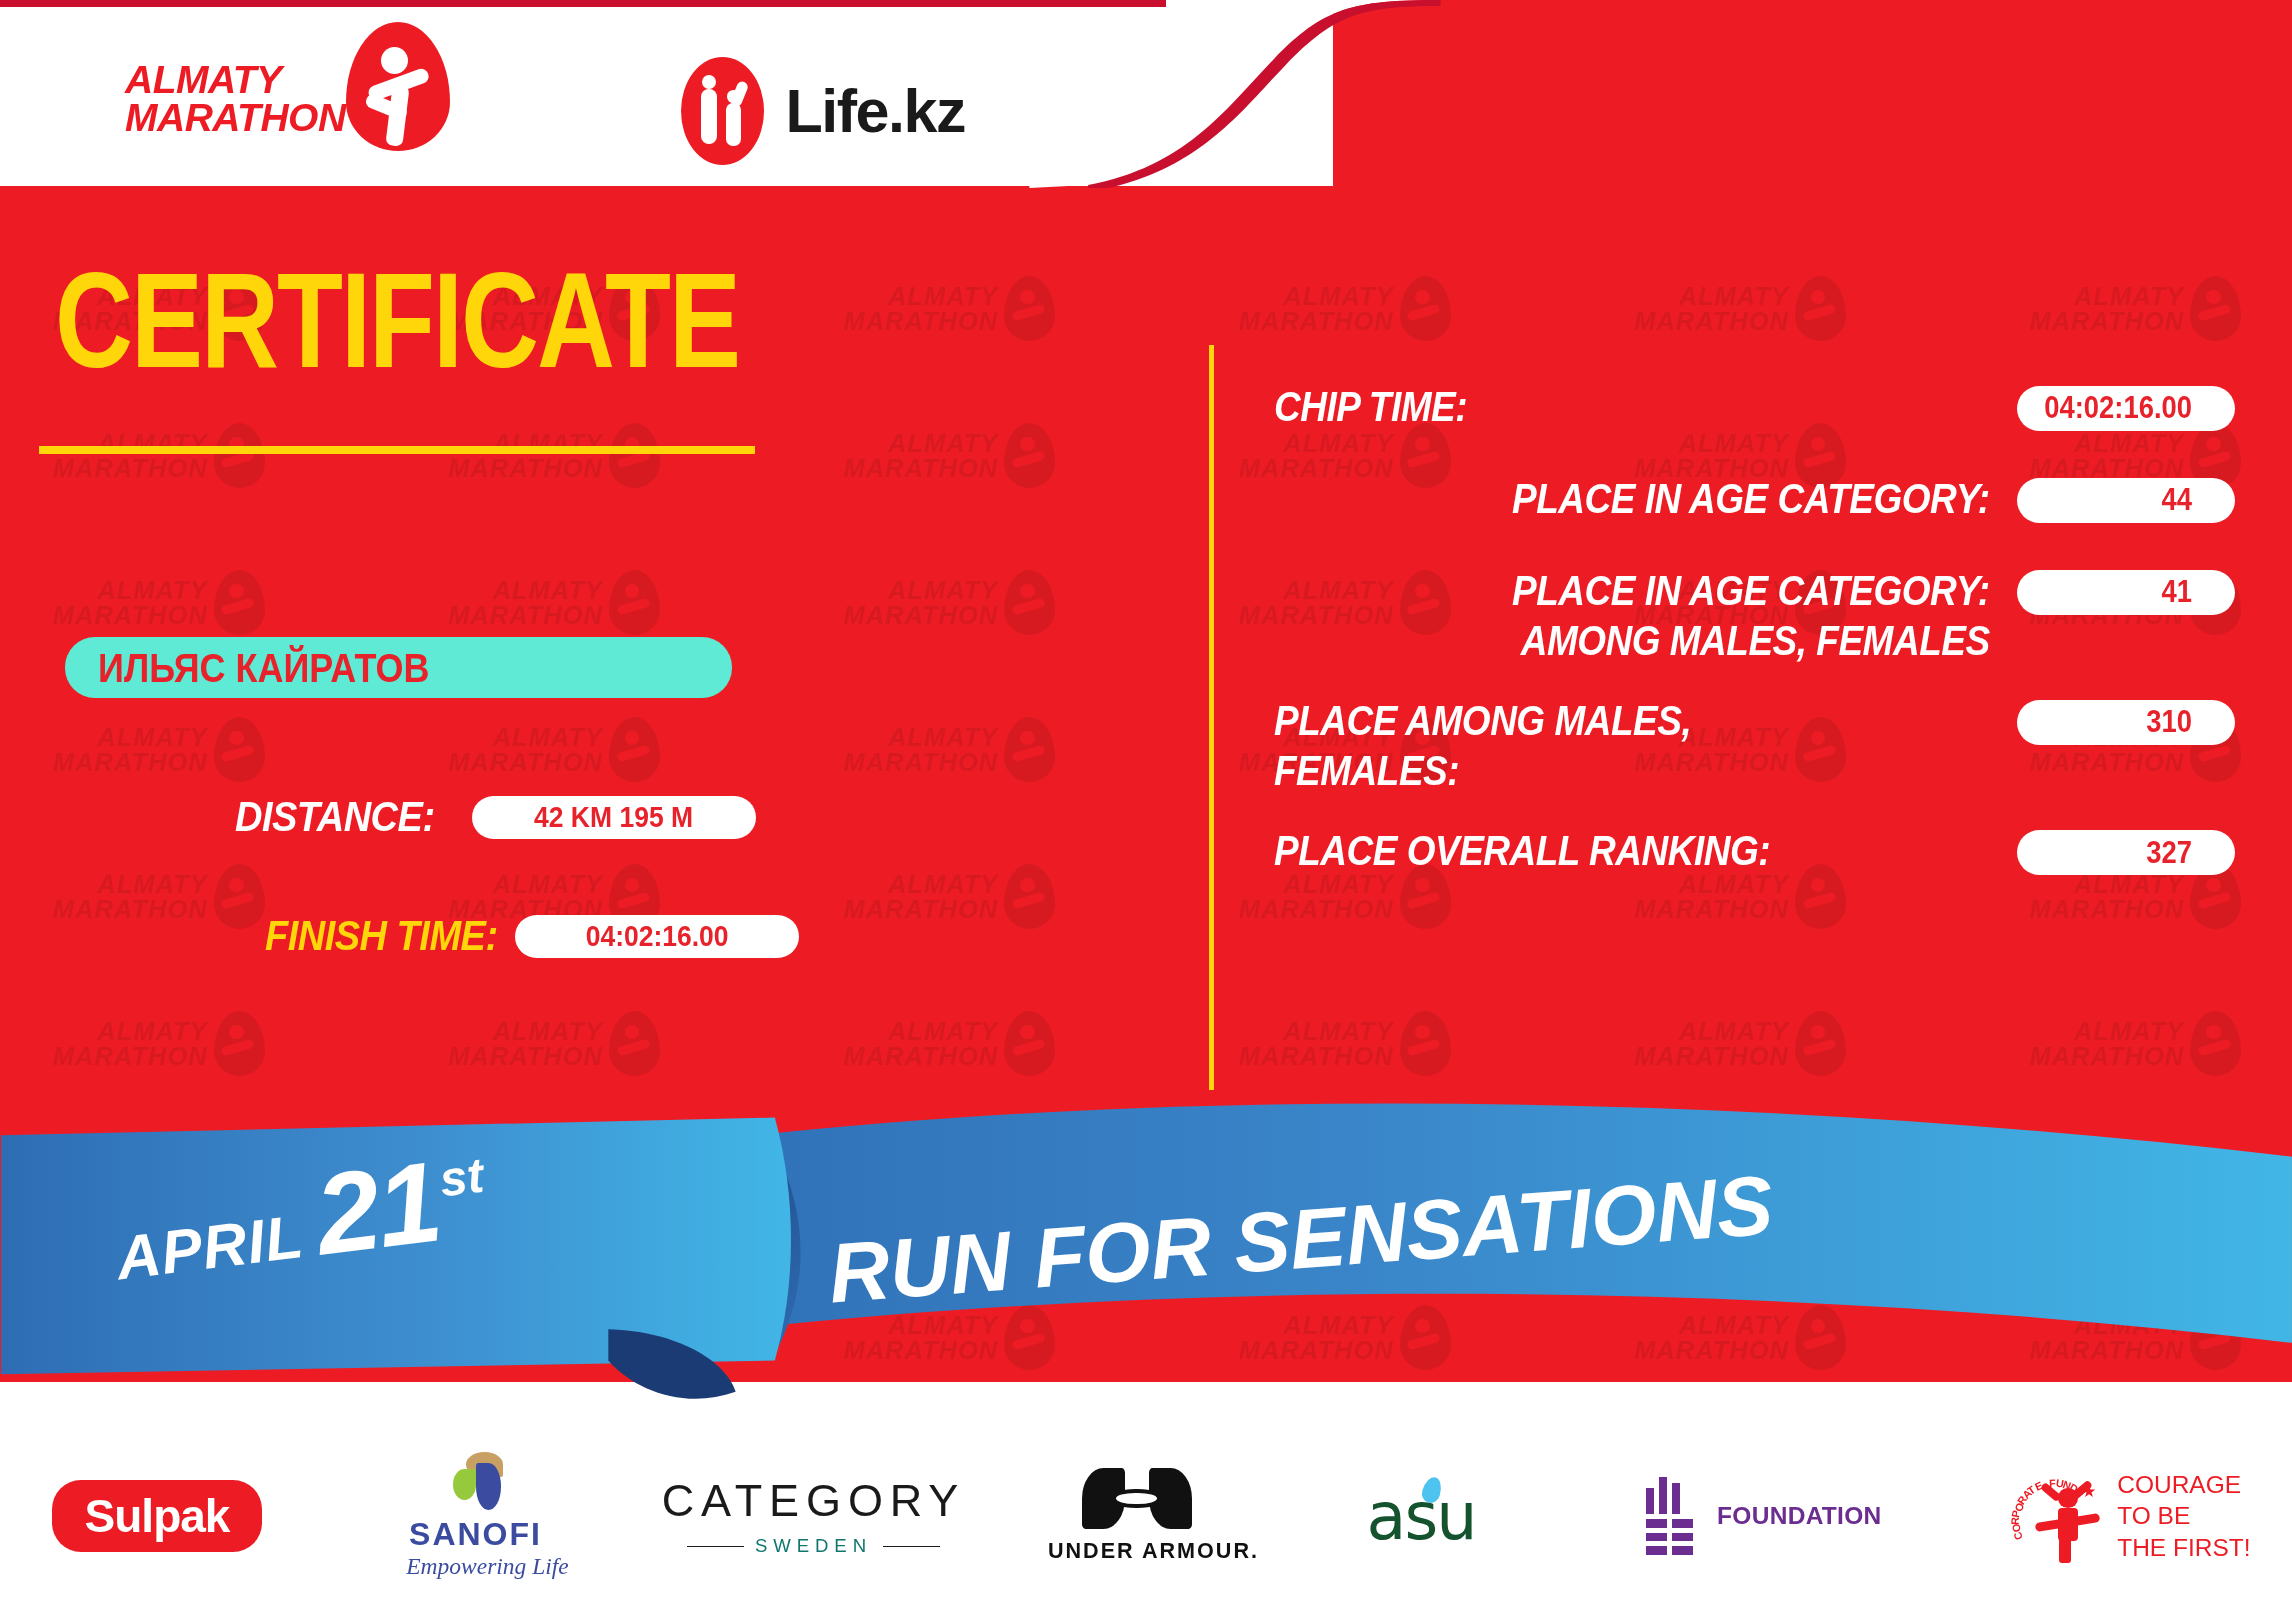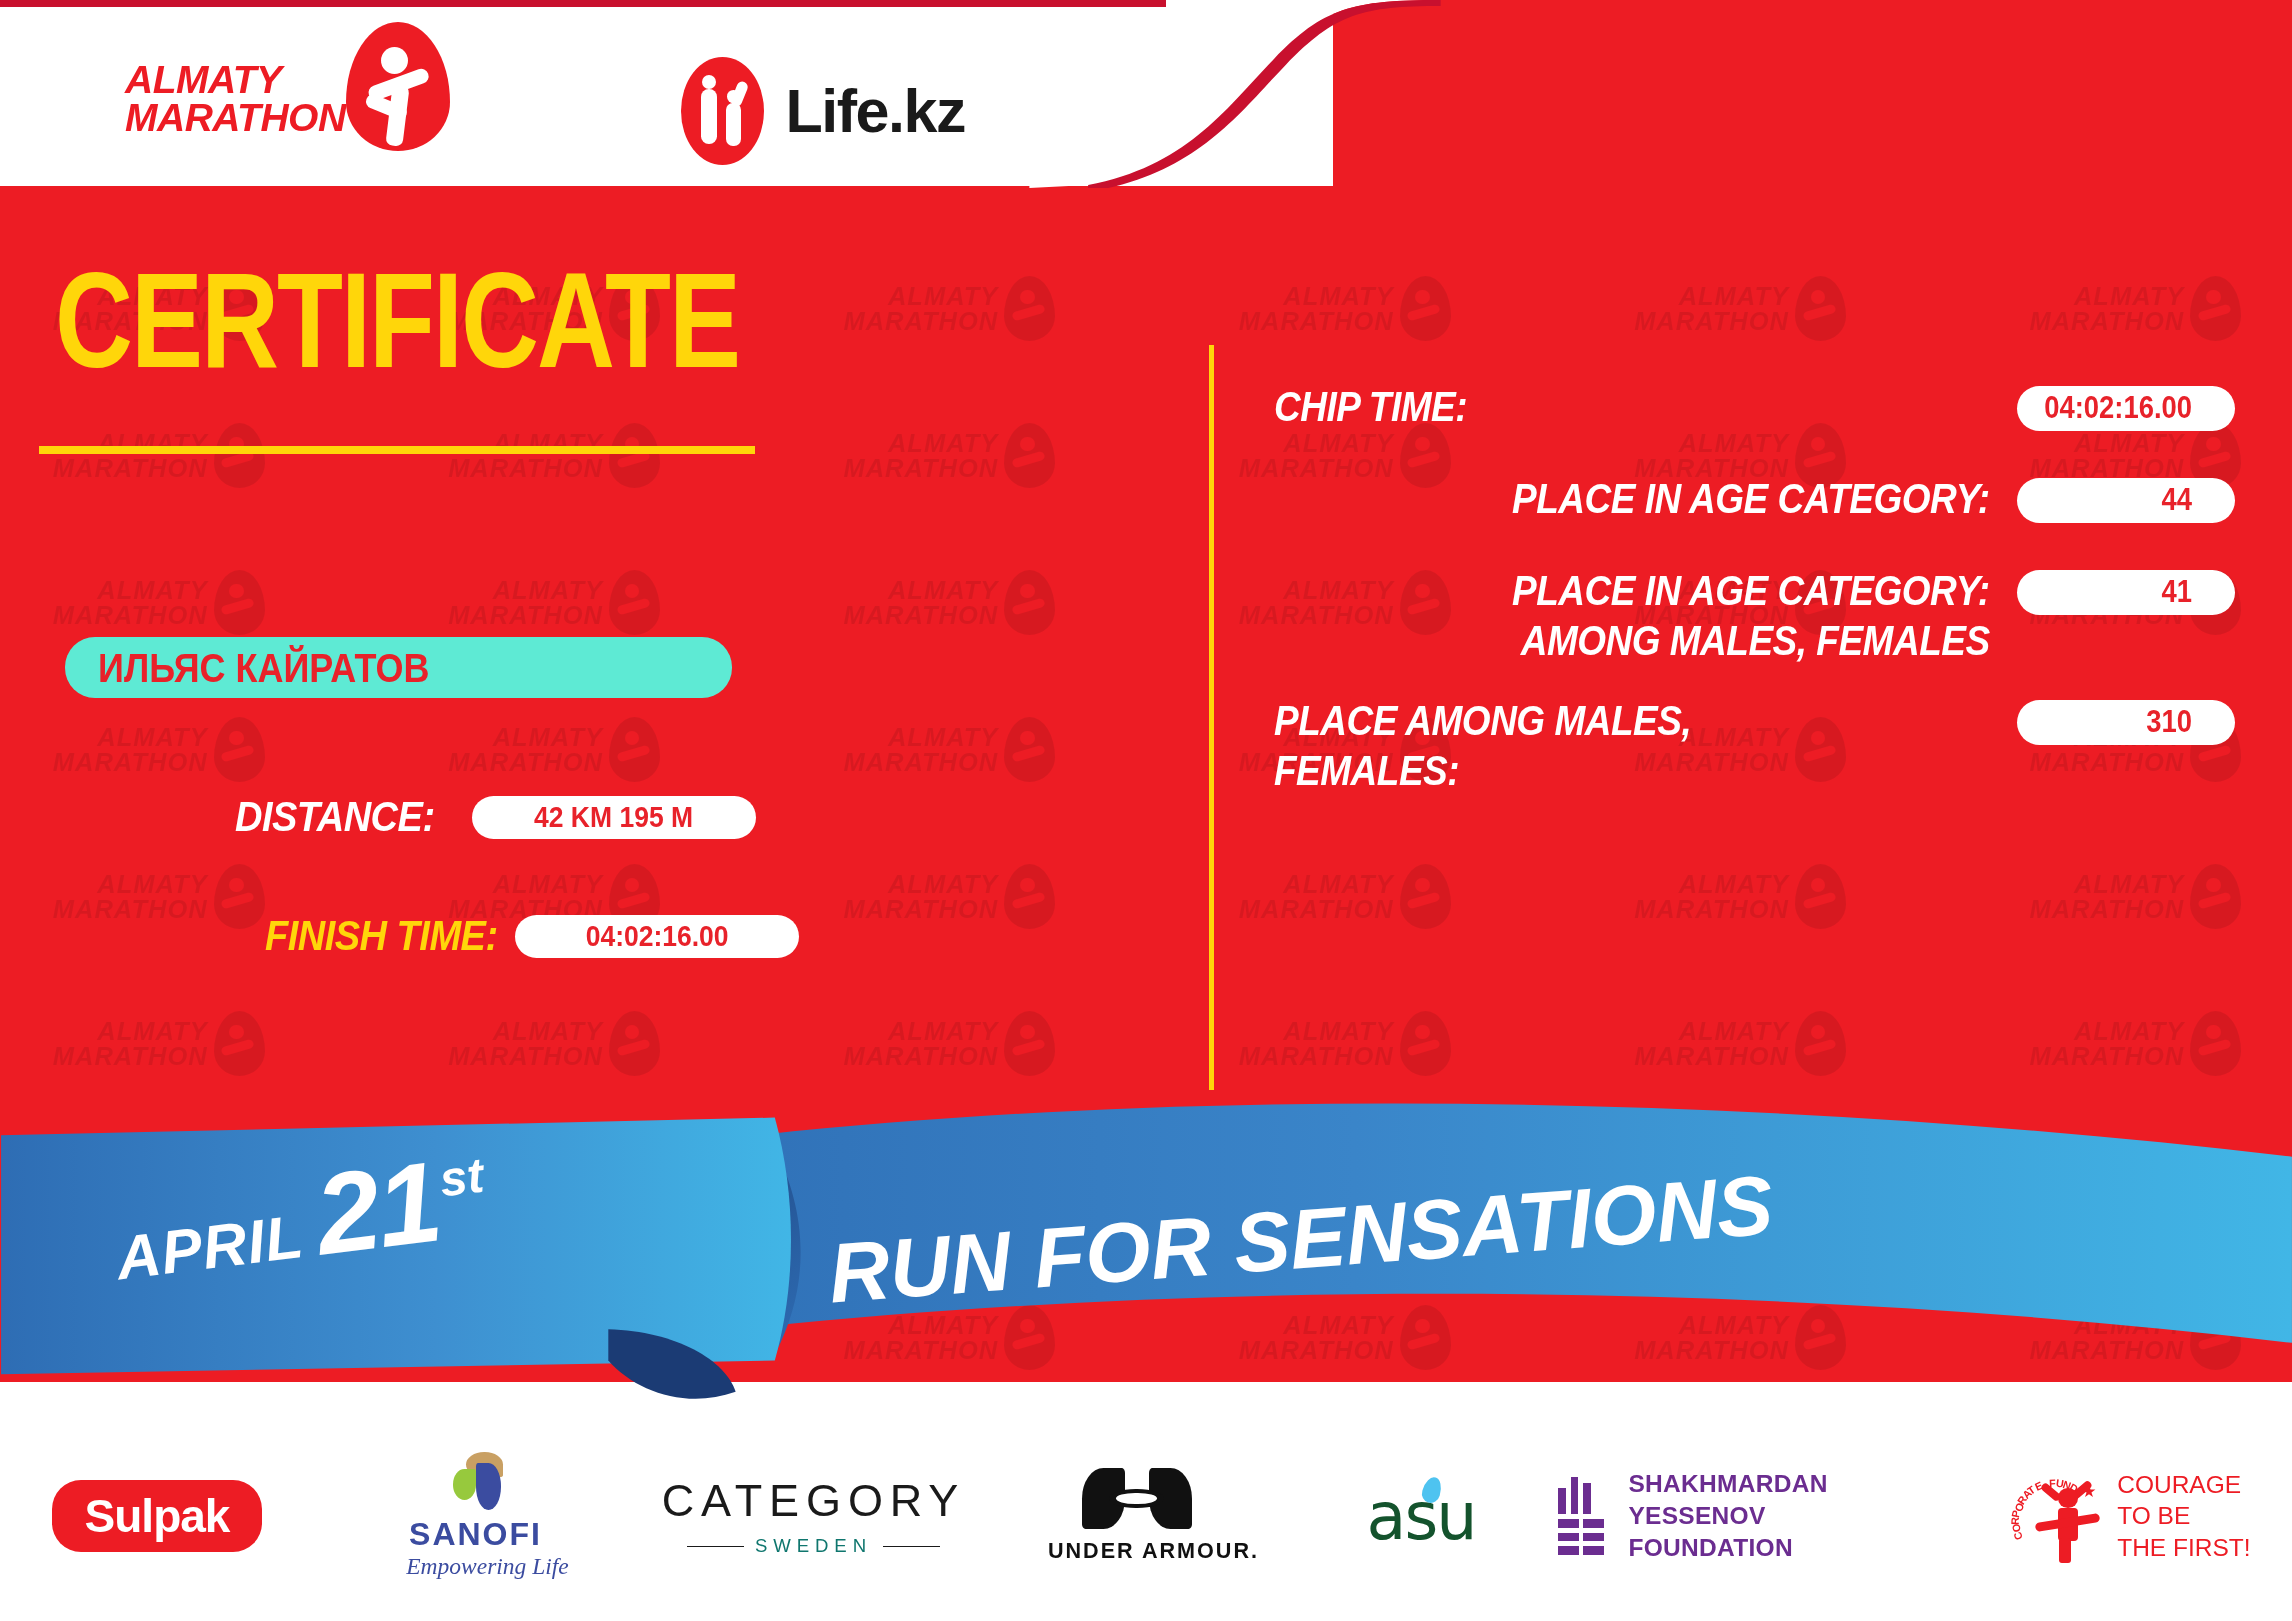--- a/index.html
+++ b/index.html
@@ -736,20 +736,26 @@
     <div class="stat-row">
       <div class="stat-lbl" style="text-align:left;padding-left:0;">
         <div>PLACE AMONG MALES,</div>
         <div>FEMALES:</div>
       </div>
       <div class="stat-pill">
         <span>310</span>
       </div>
     </div>
 
+    <div class="stat-row">
+      <div class="stat-lbl" style="text-align:left;">PLACE OVERALL RANKING:</div>
+      <div class="stat-pill">
+        <span>327</span>
+      </div>
+    </div>
 
   </div>
 
   <div class="ribbon-wrap">
     <svg width="2293" height="333" viewBox="0 0 2339 340">
       <defs>
         <linearGradient id="gL" x1="0" y1="0" x2="1" y2="0">
           <stop offset="0%" stop-color="#2E6DB4"></stop>
           <stop offset="55%" stop-color="#3E8FD0"></stop>
           <stop offset="100%" stop-color="#41B6E6"></stop>
@@ -845,21 +851,20 @@
           <div class="yess-r2">
               <i></i>
               <i></i>
             </div>
           <div class="yess-r2">
               <i></i>
               <i></i>
             </div>
         </div>
         <div class="yess-txt">
-          <div>SHAKHMARDAN YESSENOV</div>
           <div>FOUNDATION</div>
         </div>
       </div>
     </div>
 
     <div class="sp" style="width:322px;">
       <div class="cour">
         <div class="cour-mark">
           <div class="cour-arc" id="cour-arc">
               <span style="left: 2.4px; top: 57px; transform: rotate(-110deg);">C</span>

